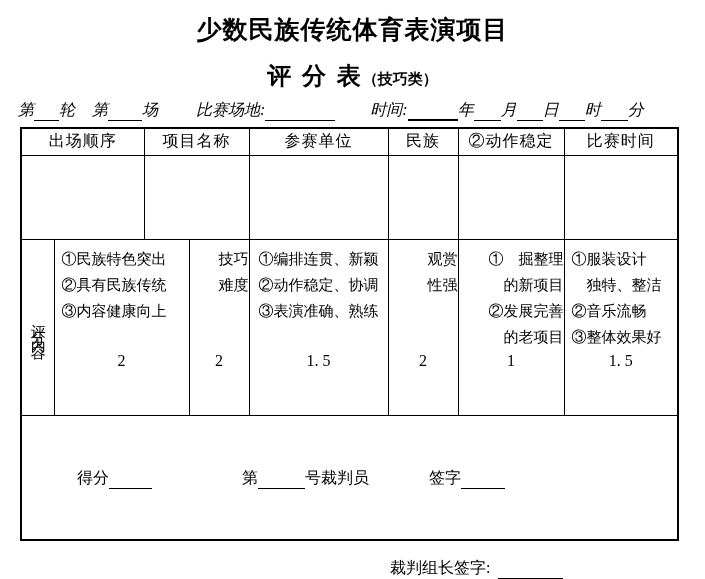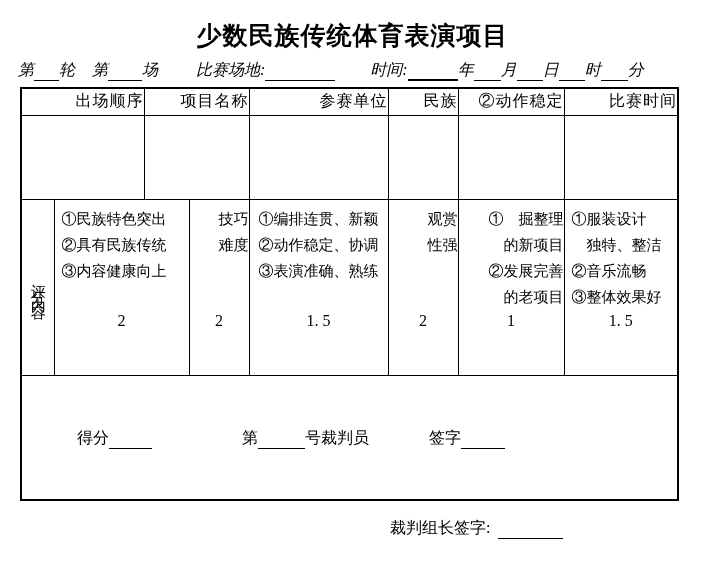--- a/index.html
+++ b/index.html
@@ -1,38 +1,38 @@
 <!DOCTYPE html>
 <html><head>
 <meta charset="utf-8">
 <style>
   * { margin:0; padding:0; box-sizing:border-box; }
   html,body { width:705px; height:579px; background:#ffffff; overflow:hidden; }
   body { font-family:"Liberation Serif","DejaVu Serif",serif; color:#000; }
   .page { width:705px; height:579px; position:relative; }
 
-  .title { margin-top:19px; text-align:center; font-family:"Liberation Sans","DejaVu Sans",sans-serif;
+  .title { margin-top:13px; text-align:center; font-family:"Liberation Sans","DejaVu Sans",sans-serif;
            font-weight:700; font-size:25px; letter-spacing:1px; }
   .subtitle { margin-top:14px; text-align:center; font-family:"Liberation Sans","DejaVu Sans",sans-serif;
               font-weight:700; }
   .sub-main { font-size:24px; letter-spacing:2px; }
   .sub-paren { font-size:15px; }
 
   .meta { margin-top:8px; padding-left:18px; font-size:16px; white-space:nowrap;font-style:italic; }
   .bl { display:inline-block; border-bottom:1px solid #000; height:1.05em; vertical-align:bottom; }
   .bl.thick { border-bottom-width:2px; }
   .b25{width:25px}.b34{width:34px}.b70{width:70px}.b50{width:50px}
   .b27{width:27px}.b30{width:26px}.b26{width:26px}.b28{width:27px}
   .gap1{margin-left:17px}.gap2{margin-left:38px}.gap3{margin-left:35px}
 
   table.score-table { border-collapse:collapse; table-layout:fixed; width:657px;
                       margin-left:20px; margin-top:6px; border:2px solid #000; }
   .score-table td { border:1px solid #000; vertical-align:top; overflow:hidden; }
 
-  tr.hdr td { height:27px; text-align:right; vertical-align:middle; font-size:16px; letter-spacing:1px; }
+  tr.hdr td { height:27px; text-align:center; vertical-align:middle; font-size:16px; letter-spacing:1px; }
   tr.empty td { height:84px; }
   tr.crit td { height:176px; position:relative; font-size:15px; }
 
   .vlabel { writing-mode:vertical-rl; text-orientation:upright; letter-spacing:7px;
             font-size:15px; position:absolute; left:50%; top:50%; transform:translate(-50%,-56%); }
   .crit-lines { padding-top:6px; line-height:26px; }
   .pl { padding-left:7px; }
   .pl2 { padding-left:9px; }
   .ctr { text-align:right; }
   .indent { padding-left:15px; display:block; }
@@ -46,20 +46,23 @@
   .chief { margin-top:17px; margin-left:390px; font-size:16px; }
   .b65{width:65px; margin-left:8px;}
 </style>
 </head>
 <body>
 
 <div class="page">
 
   <div class="title">少数民族传统体育表演项目</div>
 
+  <div class="subtitle">
+    <span class="sub-main">评 分 表</span><span class="sub-paren">（技巧类）</span>
+  </div>
 
   <div class="meta">
     <span>第</span><span class="bl b25"></span><span>轮</span><span class="gap1">第</span><span class="bl b34"></span><span>场</span><span class="gap2">比赛场地:</span><span class="bl b70"></span><span class="gap3">时间:</span><span class="bl b50 thick"></span><span>年</span><span class="bl b27"></span><span>月</span><span class="bl b30"></span><span>日</span><span class="bl b26"></span><span>时</span><span class="bl b28"></span><span>分</span>
   </div>
 
   <table class="score-table">
     <colgroup>
       <col style="width:33px">
         <col style="width:90px">
         <col style="width:45px">

